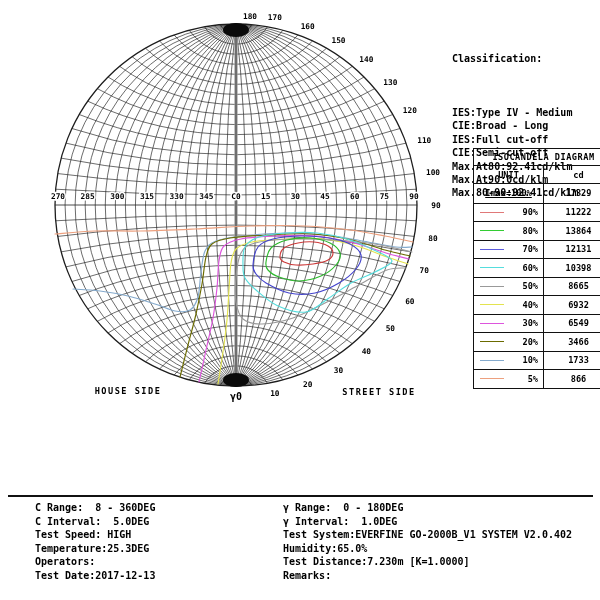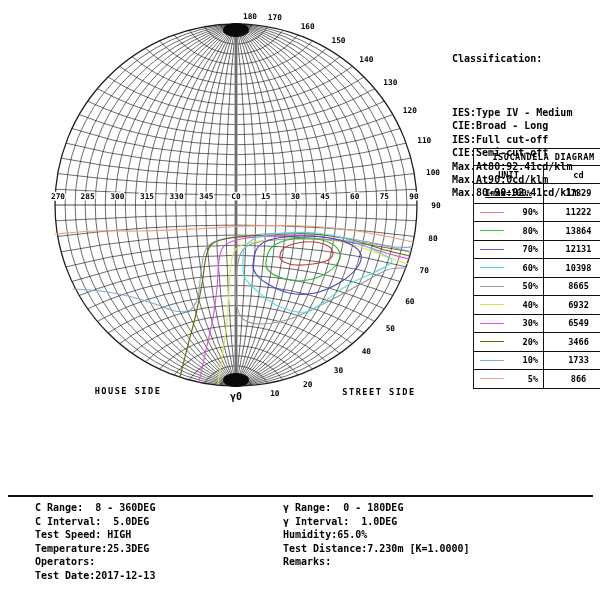--- a/index.html
+++ b/index.html
@@ -268,15 +268,15 @@
               <span>5%</span>
             </div>
           </td>
           <td class="lt-val">866</td>
         </tr>
       </tbody>
   </table>
 
   <div class="footer-rule"></div>
   <div class="footer-col footer-left" id="footer-left"><div>C Range:  8 - 360DEG</div><div>C Interval:  5.0DEG</div><div>Test Speed: HIGH</div><div>Temperature:25.3DEG</div><div>Operators:</div><div>Test Date:2017-12-13</div></div>
-  <div class="footer-col footer-right" id="footer-right"><div>γ Range:  0 - 180DEG</div><div>γ Interval:  1.0DEG</div><div>Humidity:65.0%</div><div>Test Distance:7.230m [K=1.0000]</div><div>Remarks:</div></div>
+  <div class="footer-col footer-right" id="footer-right"><div>γ Range:  0 - 180DEG</div><div>γ Interval:  1.0DEG</div><div>Test System:EVERFINE GO-2000B_V1 SYSTEM V2.0.402</div><div>Humidity:65.0%</div><div>Test Distance:7.230m [K=1.0000]</div><div>Remarks:</div></div>
 
 </div>
 
 </body></html>

